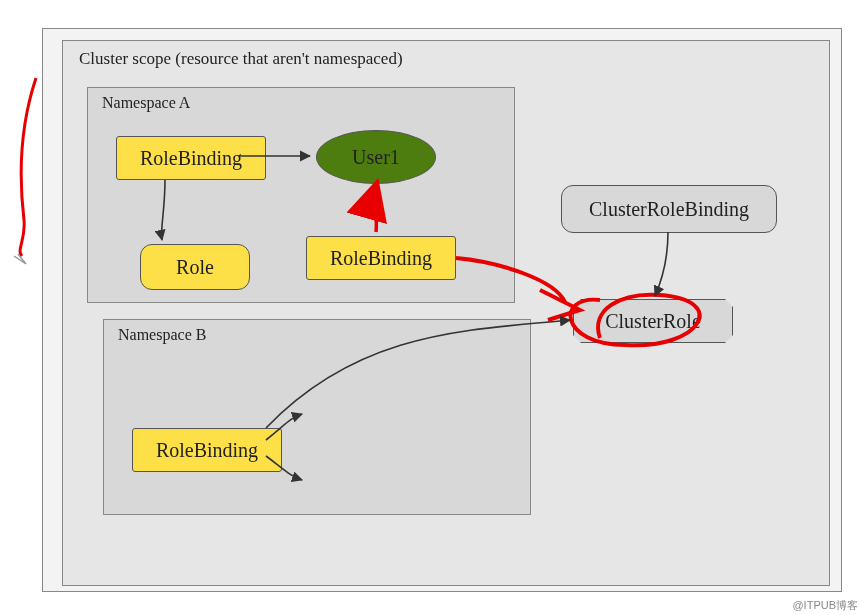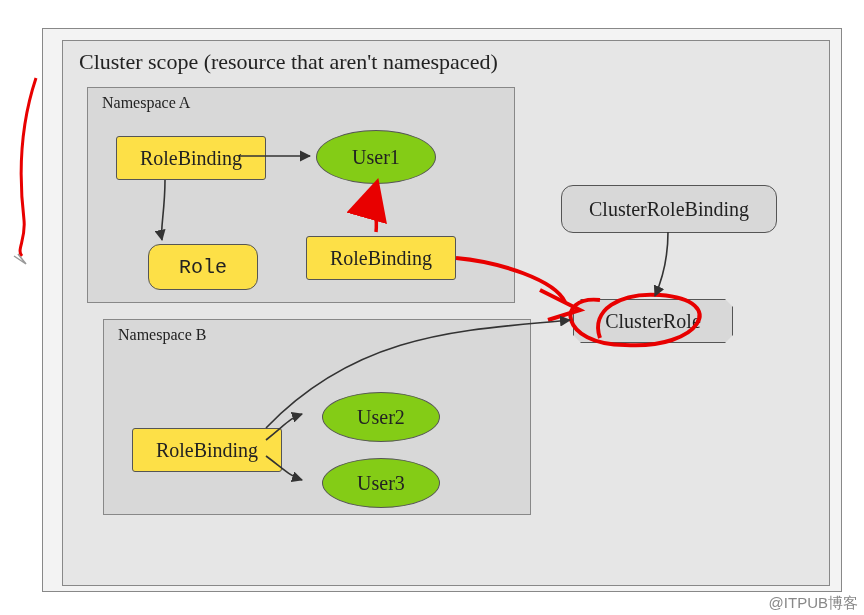--- a/index.html
+++ b/index.html
@@ -27,21 +27,21 @@
     top: 40px;
     width: 768px;
     height: 546px;
     border: 1px solid #888;
     background: #e6e6e6;
   }
   .cluster-title {
     position: absolute;
     left: 16px;
     top: 8px;
-    font-size: 22px;
+    font-size: 17px;
     color: #222;
   }
   .ns-box {
     position: absolute;
     border: 1px solid #888;
     background: #d8d8d8;
   }
   .ns-a { left: 24px; top: 46px; width: 428px; height: 216px; }
   .ns-b { left: 40px; top: 278px; width: 428px; height: 196px; }
   .ns-title {
@@ -63,34 +63,34 @@
     color: #222;
   }
   .node-rect.rounded { border-radius: 12px; }
   .node-rect.notch {
     background: #d8d8d8;
     border-radius: 0;
     clip-path: polygon(8px 0, calc(100% - 8px) 0, 100% 8px, 100% calc(100% - 8px), calc(100% - 8px) 100%, 8px 100%, 0 calc(100% - 8px), 0 8px);
   }
   .node-ellipse {
     position: absolute;
-    background: #84cc16;
+    background: #4d7c0f;
     border: 1px solid #555;
     border-radius: 50%;
     font-size: 20px;
     display: flex;
     align-items: center;
     justify-content: center;
     color: #222;
   }
   .watermark {
     position: absolute;
     right: 6px;
     bottom: 2px;
-    font-size: 15px;
+    font-size: 11px;
     color: #888;
     font-family: sans-serif;
   }
   svg.overlay {
     position: absolute;
     left: 0; top: 0;
     pointer-events: none;
   }
 </style>
 </head>
@@ -98,29 +98,27 @@
 
 <div class="outer-box"></div>
 
 <div class="cluster-scope">
   <div class="cluster-title">Cluster scope (resource that aren't namespaced)</div>
 
   <div class="ns-box ns-a">
     <div class="ns-title">Namespace A</div>
     <div class="node-rect" style="left:28px; top:48px; width:150px; height:44px;">RoleBinding</div>
     <div class="node-ellipse" style="left:228px; top:42px; width:120px; height:54px;">User1</div>
-    <div class="node-rect rounded" style="left:60px; top:156px; width:110px; height:46px;font-family:Liberation Mono, monospace;">Role</div>
+    <div class="node-rect rounded" style="left:52px; top:156px; width:110px; height:46px;">Role</div>
     <div class="node-rect" style="left:218px; top:148px; width:150px; height:44px;">RoleBinding</div>
   </div>
 
   <div class="ns-box ns-b">
     <div class="ns-title">Namespace B</div>
     <div class="node-rect" style="left:28px; top:108px; width:150px; height:44px;">RoleBinding</div>
-    <div class="node-ellipse" style="left:218px; top:72px; width:118px; height:50px;">User2</div>
-    <div class="node-ellipse" style="left:218px; top:138px; width:118px; height:50px;">User3</div>
   </div>
 
   <div class="node-rect rounded" style="left:498px; top:144px; width:216px; height:48px; background:#d8d8d8;">ClusterRoleBinding</div>
   <div class="node-rect notch" style="left:510px; top:258px; width:160px; height:44px;">ClusterRole</div>
 </div>
 
 <svg class="overlay" width="864" height="615">
   <defs>
     <marker id="arrow" viewBox="0 0 10 10" refX="9" refY="5" markerWidth="7" markerHeight="7" orient="auto-start-reverse">
       <path d="M 0 0 L 10 5 L 0 10 z" fill="#333"></path>

